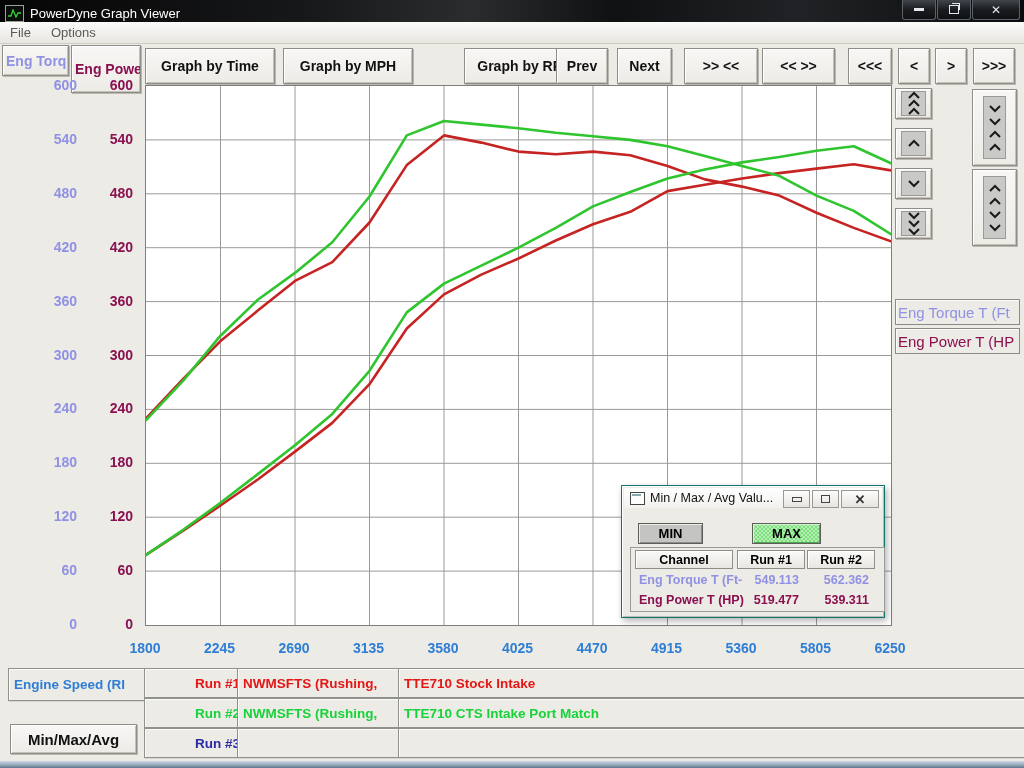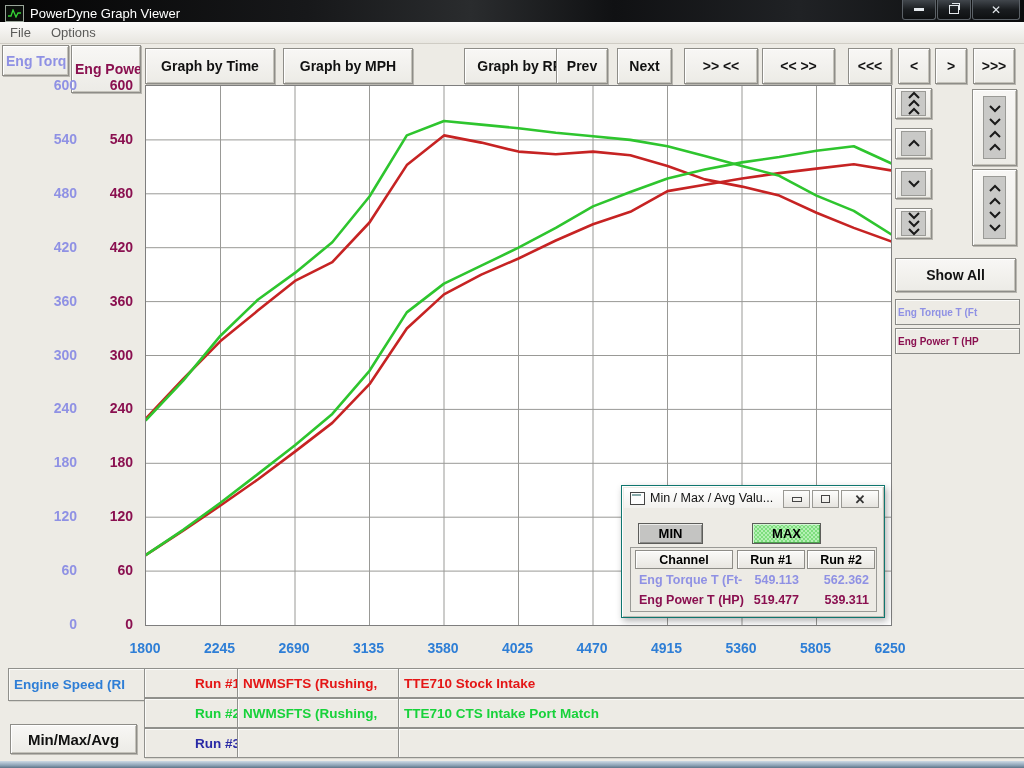--- a/index.html
+++ b/index.html
@@ -41,21 +41,21 @@
   .xtick{position:absolute;top:640px;transform:translateX(-50%);font-weight:bold;font-size:14px;color:#2e7ed6;}
   
   .sqbtn{position:absolute;left:895px;width:37px;height:31px;padding:0;}
   .tallbtn{position:absolute;left:972px;width:45px;height:77px;padding:0;}
   .well{background:#c9c9c7;border:1px solid #9a9a96;display:flex;align-items:center;justify-content:center;}
   .sqbtn .well{width:23px;height:23px;}
   .tallbtn .well{width:21px;height:61px;}
   #show-all{left:895px;top:258px;width:121px;height:34px;}
   .chanbox{position:absolute;left:895px;width:121px;height:24px;border:1px solid #8a8a86;
     box-shadow:inset 1px 1px 0 #fbfbf9;display:flex;align-items:center;padding-left:2px;
-    font-weight:bold;font-size:10px;white-space:nowrap;overflow:hidden;background:#edebe5;}
+    font-weight:normal;font-size:15px;white-space:nowrap;overflow:hidden;background:#edebe5;}
   
   .fieldbox{position:absolute;border:1px solid #90908c;box-shadow:inset 1px 1px 0 #fbfbf9,1px 1px 0 #d8d6cf;
     background:#edebe5;display:flex;align-items:center;font-weight:bold;font-size:13.5px;
     white-space:nowrap;overflow:hidden;padding:0 5px;}
   #minmax-btn{left:10px;top:724px;width:127px;height:30px;font-size:15px;}
   
   #mmwin{position:absolute;left:621px;top:485px;width:262px;height:131px;background:#edebe5;
     border:1px solid #0f766e;box-shadow:inset 1px 1px 0 #ffffff,inset -1px -1px 0 #bdbbb4,2px 3px 7px rgba(0,0,0,.3);z-index:5;}
   #mmtitle{position:absolute;left:2px;top:2px;right:2px;height:20px;background:linear-gradient(#ffffff,#f2f1ee);
     display:flex;align-items:center;font-size:12.5px;color:#111;}
@@ -66,21 +66,21 @@
     border:1px solid #9a9994;display:flex;align-items:center;justify-content:center;color:#333;font-size:11px;}
   .mmbtn .bar{width:8px;height:3px;border:1px solid #444;}
   .mmbtn .sq{width:7px;height:6px;border:1px solid #444;}
   #mm-close{width:36px;font-size:13px;font-weight:bold;}
   .mmaction{position:absolute;top:37px;height:19px;border:1px solid #5d5d5a;font-weight:bold;font-size:13px;
     display:flex;align-items:center;justify-content:center;}
   #mm-min{left:16px;width:63px;background:#c4c4c2;box-shadow:inset 1px 1px 0 #ececea,inset -1px -1px 0 #8b8b88;}
   #mm-max{left:130px;width:67px;background-color:#7ede7e;
     background-image:conic-gradient(#b4f0b4 25%,transparent 25% 50%,#b4f0b4 50% 75%,transparent 75%);
     background-size:4px 4px;box-shadow:inset 1px 1px 0 #d2f6d2,inset -1px -1px 0 #4da44d;}
-  #mmtable{position:absolute;left:8px;top:61px;width:245px;height:63px;border:1px solid #9a9a96;background:#edebe5;}
+  #mmtable{position:absolute;left:8px;top:61px;width:245px;height:63px;border:1px solid #9a9a96;background:#edebe5;padding-left:8px;}
   .mmhdr{position:absolute;top:2px;height:17px;background:linear-gradient(#fafaf8,#e8e6e1);border:1px solid #8e8d88;
     box-shadow:inset 1px 1px 0 #fff;font-weight:bold;font-size:12.5px;display:flex;align-items:center;justify-content:center;}
   .mmcell{position:absolute;font-weight:bold;font-size:12.5px;white-space:nowrap;}
   
   #frame-bottom{position:absolute;left:0;bottom:0;width:1024px;height:7px;
     background:linear-gradient(#cdd9e4,#8fa5b8 60%,#5f7488);}
 </style>
 </head>
 <body>
 
@@ -240,21 +240,20 @@
       <span class="well">
         <svg width="14" height="48" viewBox="0 0 14 48">
           <polyline points="2,7 7,2 12,7" fill="none" stroke="#1a1a1a" stroke-width="2"></polyline>
           <polyline points="2,20 7,15 12,20" fill="none" stroke="#1a1a1a" stroke-width="2"></polyline>
           <polyline points="2,28 7,33 12,28" fill="none" stroke="#1a1a1a" stroke-width="2"></polyline>
           <polyline points="2,41 7,46 12,41" fill="none" stroke="#1a1a1a" stroke-width="2"></polyline>
         </svg>
       </span>
     </button>
 
-  <button class="btn" id="show-all">Show All</button>
 
   <div class="chanbox" style="top:299px;color:#8f91e4;">Eng Torque T (Ft</div>
   <div class="chanbox" style="top:328px;color:#8a1050;">Eng Power T (HP</div>
 
   <div id="mmwin">
     <div id="mmtitle">
       <span id="mm-icon"></span>
       <span>Min / Max / Avg Valu...</span>
       <div id="mm-controls">
         <div class="mmbtn">

